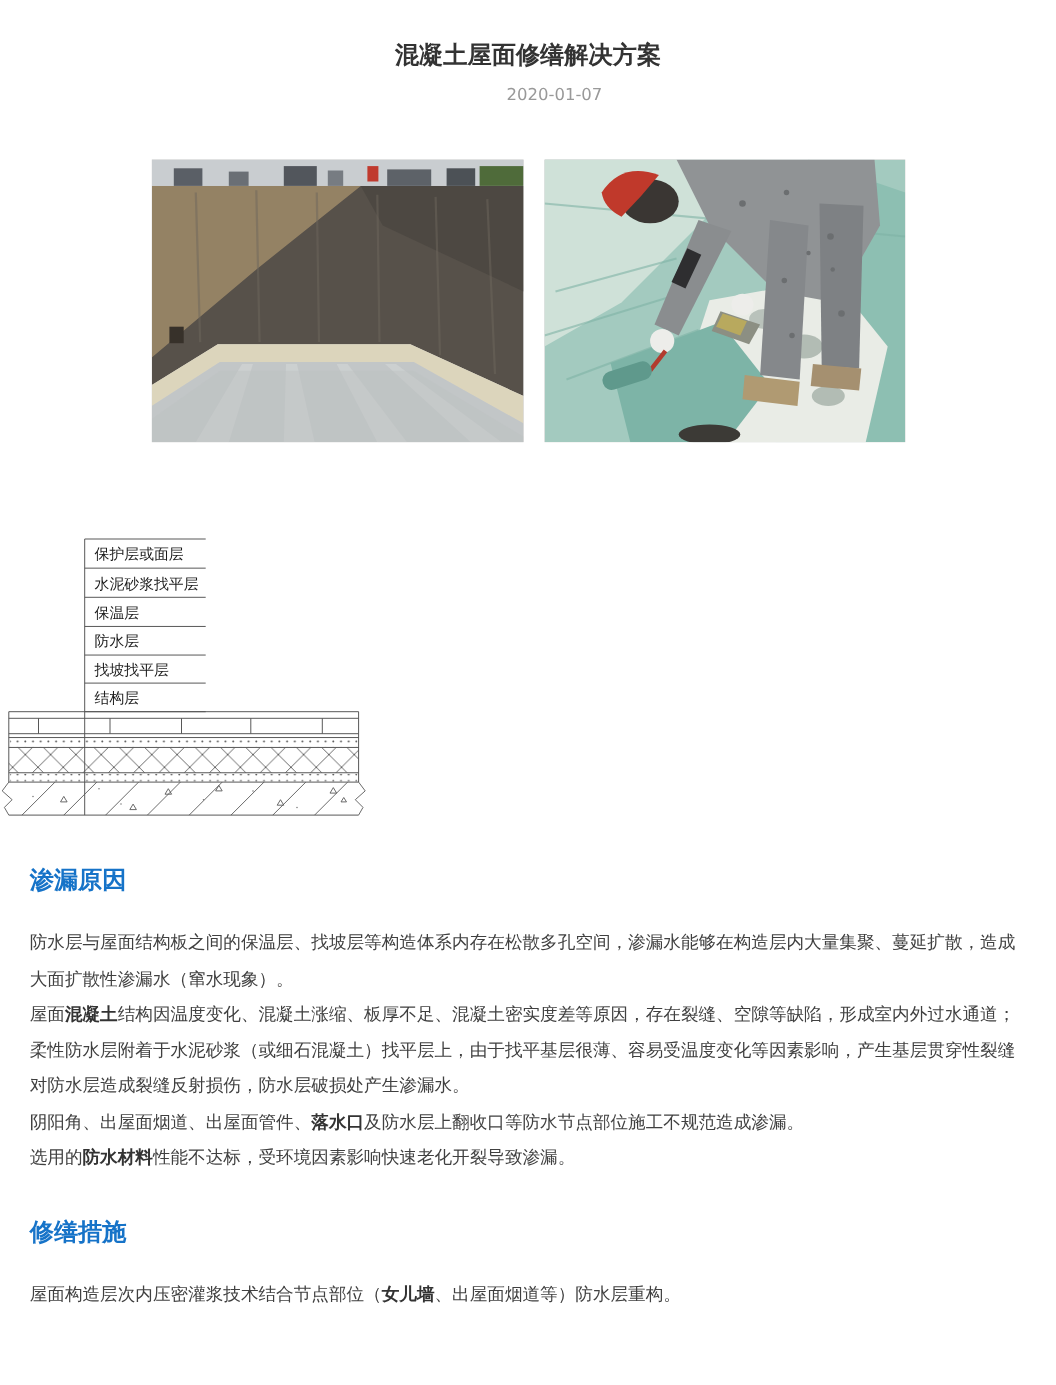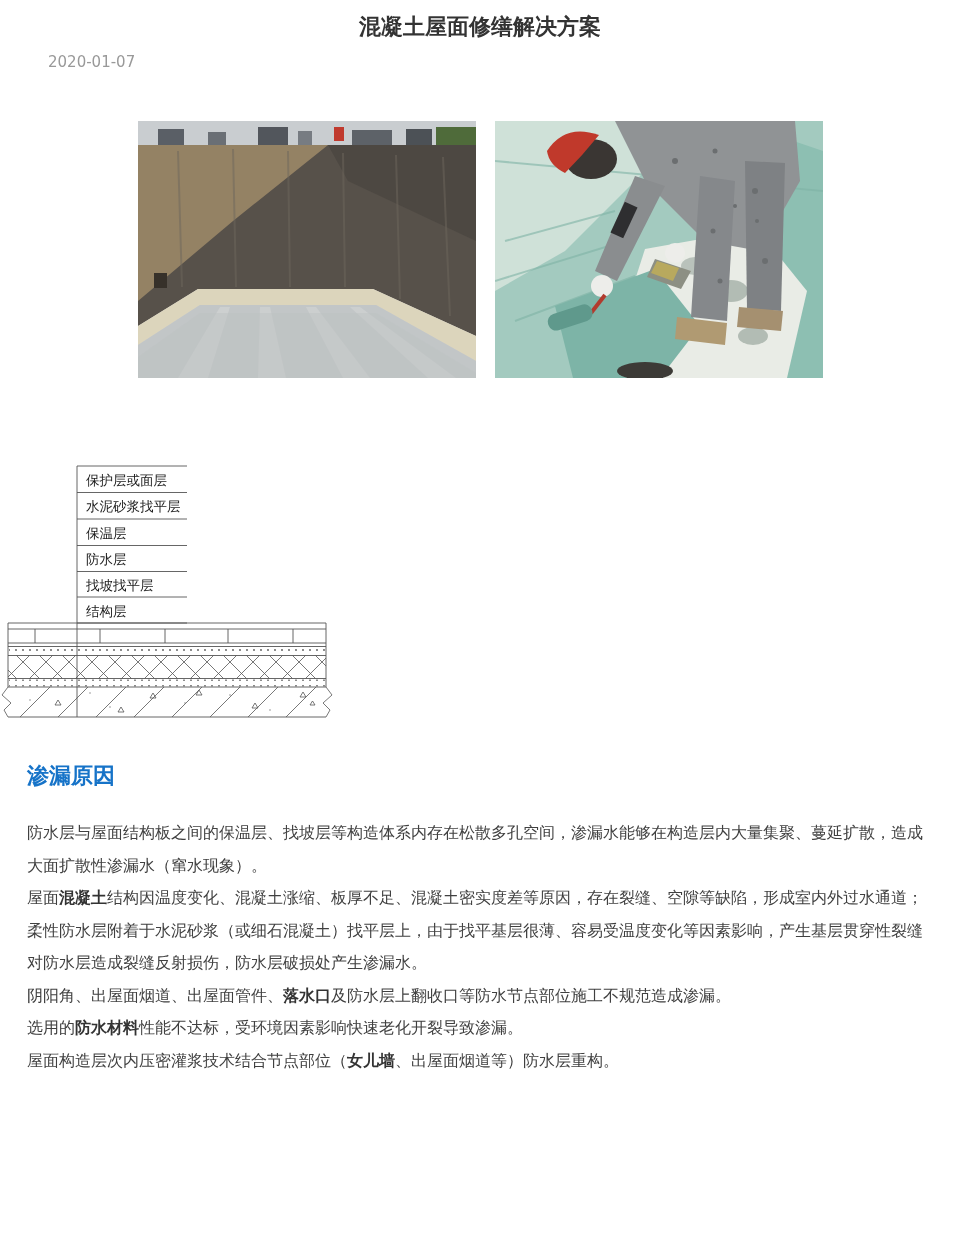--- a/index.html
+++ b/index.html
@@ -1,20 +1,20 @@
 <!DOCTYPE html>
 <html><head>
 <meta charset="utf-8">
 <style>
   html,body{margin:0;padding:0;background:#fff;}
   body{width:960px;font-family:"DejaVu Sans","Liberation Sans",sans-serif;color:#404040;}
-  .page{width:960px;overflow:hidden;}
+  .page{width:960px;overflow:hidden;margin-top:24px;}
 
   .title{margin:14px 0 0;text-align:center;font-size:22px;line-height:26px;font-weight:bold;color:#333;}
-  .date{margin-top:12px;font-size:15px;line-height:20px;color:#999;padding-left:48px;}
+  .date{margin-top:12px;text-align:center;font-size:15px;line-height:20px;color:#999;padding-left:48px;}
 
   .photos{display:flex;justify-content:center;gap:19px;margin-top:49px;}
   .photo{height:257px;overflow:hidden;background:#ccc;}
   .photo.left{width:338px;}
   .photo.right{width:328px;}
   .photo svg{display:block;}
 
   .diagram-wrap{display:flex;justify-content:flex-start;margin-top:77px;margin-bottom:18px;}
   .diagram-wrap svg{display:block;}
   .dg-label{font-family:"DejaVu Serif","Liberation Serif",serif;font-size:13.5px;fill:#1a1a1a;}
@@ -195,16 +195,17 @@
       </g>
     </svg>
   </div>
 
   <div class="content" id="article-sections">
       <h2>渗漏原因</h2>
       <p><span>防水层与屋面结构板之间的保温层、找坡层等构造体系内存在松散多孔空间，渗漏水能够在构造层内大量集聚、蔓延扩散，造成大面扩散性渗漏水（窜水现象）。</span></p>
       <p><span>屋面</span><b>混凝土</b><span>结构因温度变化、混凝土涨缩、板厚不足、混凝土密实度差等原因，存在裂缝、空隙等缺陷，形成室内外过水通道；柔性防水层附着于水泥砂浆（或细石混凝土）找平层上，由于找平基层很薄、容易受温度变化等因素影响，产生基层贯穿性裂缝对防水层造成裂缝反射损伤，防水层破损处产生渗漏水。</span></p>
       <p><span>阴阳角、出屋面烟道、出屋面管件、</span><b>落水口</b><span>及防水层上翻收口等防水节点部位施工不规范造成渗漏。</span></p>
       <p><span>选用的</span><b>防水材料</b><span>性能不达标，受环境因素影响快速老化开裂导致渗漏。</span></p>
+      <h2>修缮措施</h2>
       <p><span>屋面构造层次内压密灌浆技术结合节点部位（</span><b>女儿墙</b><span>、出屋面烟道等）防水层重构。</span></p>
     </div>
 
 </div>
 
 </body></html>

